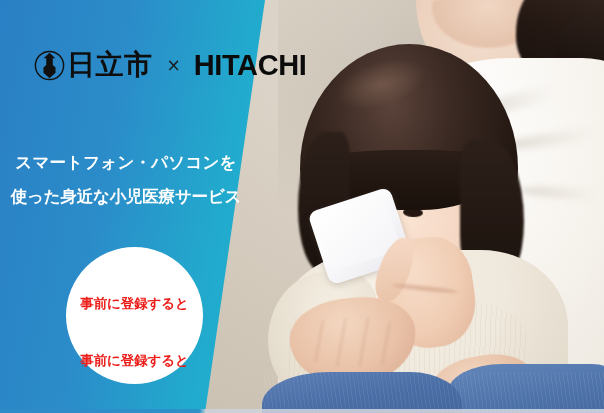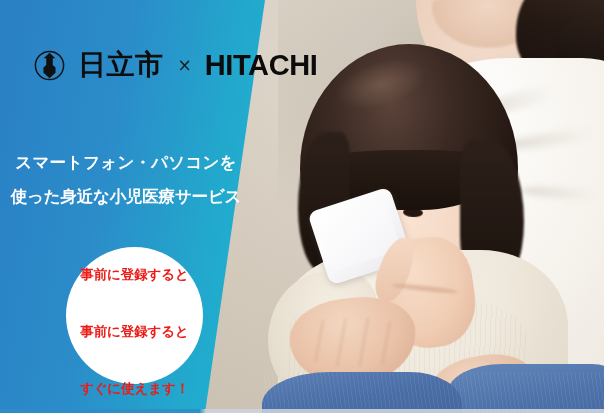--- a/index.html
+++ b/index.html
@@ -345,21 +345,21 @@
   }
   .city-mark {
     width: 31px; height: 31px;
     flex: 0 0 auto;
   }
   .city-name {
     font-size: 28px;
     font-weight: 700;
     color: #0e0e0e;
     letter-spacing: 0.5px;
-    margin-left: 13px;
+    margin-left: 2px;
     line-height: 1;
     white-space: nowrap;
     font-family: "DejaVu Sans", "Liberation Sans", sans-serif;
   }
   .x-sep {
     font-size: 17px;
     color: #1b1b1b;
     margin: 0 13px 0 14px;
     font-weight: 400;
     line-height: 1;
@@ -501,17 +501,16 @@
 
 
   <div class="headline">
     <div class="l1">スマートフォン・パソコンを</div>
     <div class="l2">使った身近な小児医療サービス</div>
   </div>
 
   <div class="badge">
     <div class="badge-line">事前に登録すると</div>
     <div class="badge-line">事前に登録すると</div>
-    <div class="badge-line">すぐに使えます！</div>
   </div>
 
   <div class="bottom-band"></div>
 </div>
 
 </body></html>

